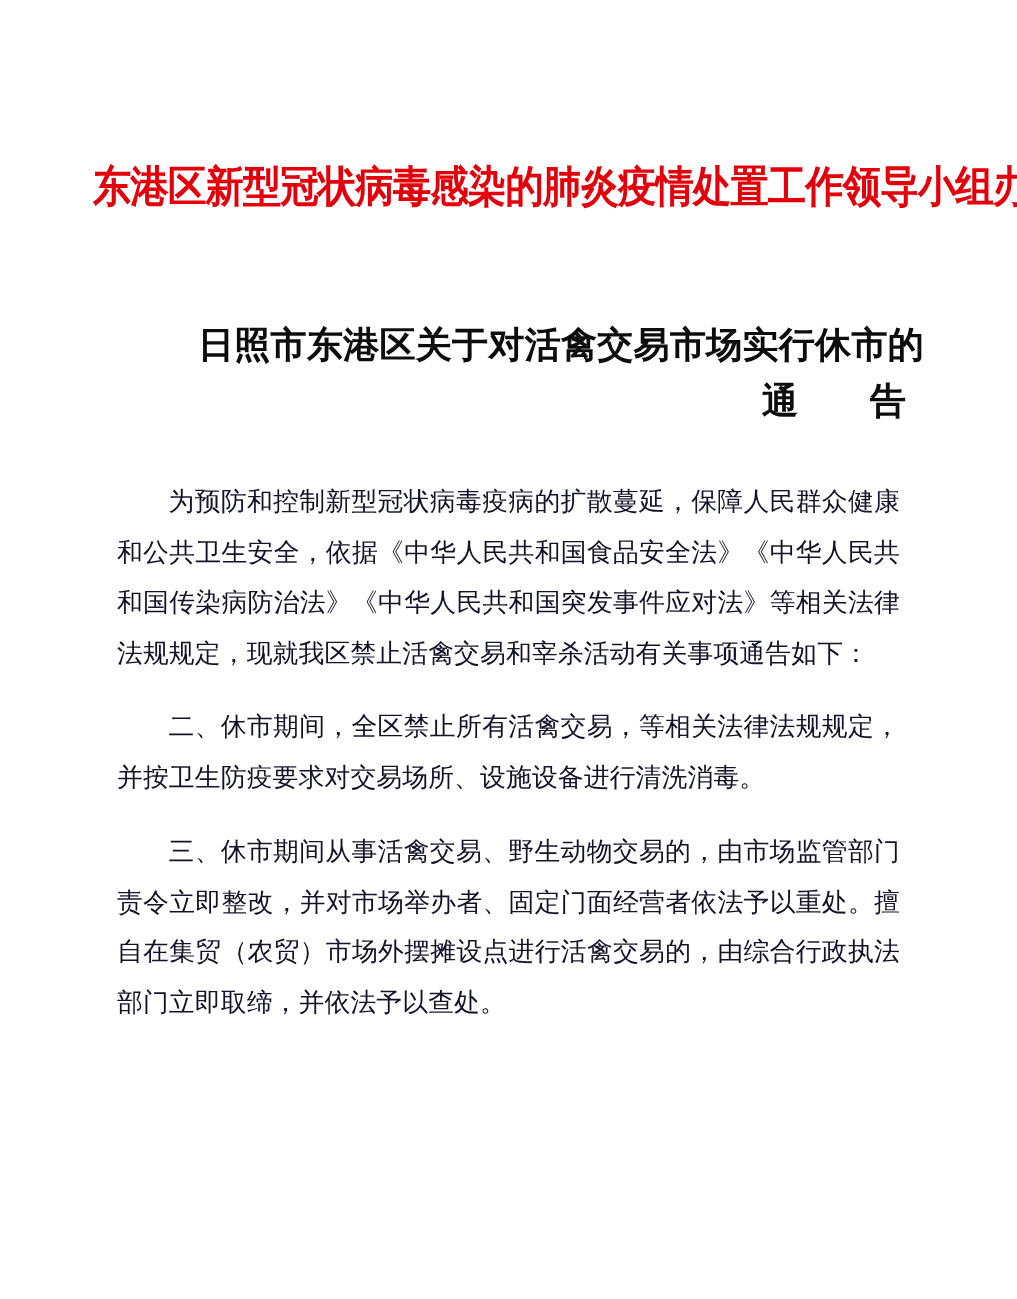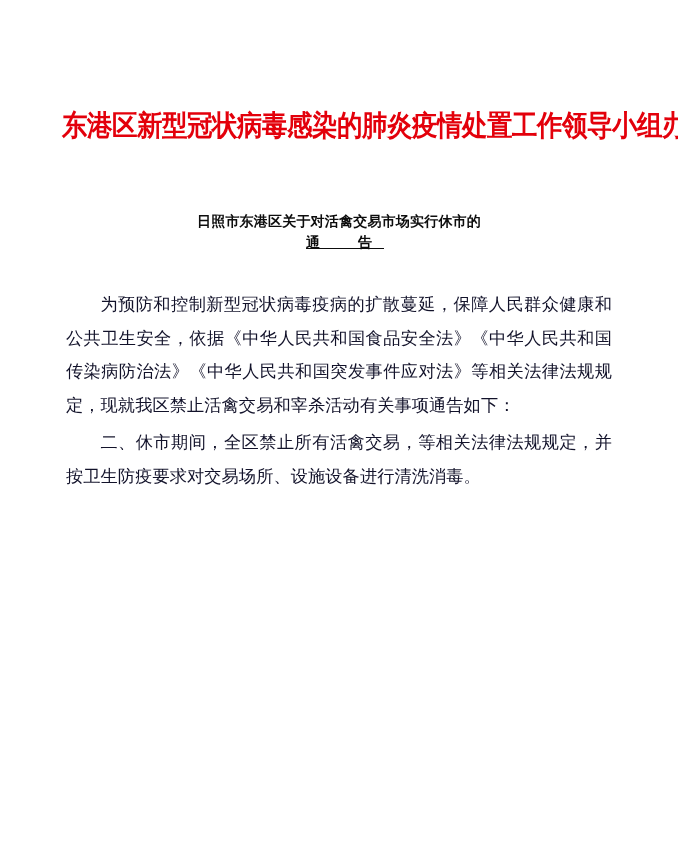--- a/index.html
+++ b/index.html
@@ -31,59 +31,59 @@
     letter-spacing: -0.5px;
     line-height: 1.2;
     white-space: nowrap;
     transform: scaleY(1.12);
     transform-origin: center top;
   }
   .rule-gap {
     height: 72px;
   }
   .doc-title {
-    text-align: center;
+    text-align: right;
     font-weight: bold;
-    font-size: 14px;
+    font-size: 24px;
     line-height: 1.55;
     color: #0d0d0d;
     letter-spacing: 0.2px;
   }
   .doc-title .line2 {
     display: block;
     letter-spacing: 12px;
     padding-left: 12px;
-    text-decoration: underline;
   }
   .body-text {
     margin-top: 34px;
     font-size: 17.2px;
     line-height: 1.95;
     text-align: justify;
     text-justify: inter-ideograph;
     color: #12122a;
     letter-spacing: 0.1px;
   }
   .body-text p {
-    margin: 4px;
+    margin: 16px;
     text-indent: 2em;
   }
 </style>
 </head>
 <body>
 
 <div class="page">
 
   <div class="masthead">东港区新型冠状病毒感染的肺炎疫情处置工作领导小组办公室</div>
 
   <div class="rule-gap"></div>
 
   <div class="doc-title">
     <span>日照市东港区关于对活禽交易市场实行休市的</span>
     <span class="line2">通　告</span>
   </div>
 
   <div class="body-text">
     <p>为预防和控制新型冠状病毒疫病的扩散蔓延，保障人民群众健康和公共卫生安全，依据《中华人民共和国食品安全法》《中华人民共和国传染病防治法》《中华人民共和国突发事件应对法》等相关法律法规规定，现就我区禁止活禽交易和宰杀活动有关事项通告如下：</p>
     <p>二、休市期间，全区禁止所有活禽交易，等相关法律法规规定，并按卫生防疫要求对交易场所、设施设备进行清洗消毒。</p>
+    <p>三、休市期间从事活禽交易、野生动物交易的，由市场监管部门责令立即整改，并对市场举办者、固定门面经营者依法予以重处。擅自在集贸（农贸）市场外摆摊设点进行活禽交易的，由综合行政执法部门立即取缔，并依法予以查处。</p>
   </div>
 
 </div>
 
 </body></html>

